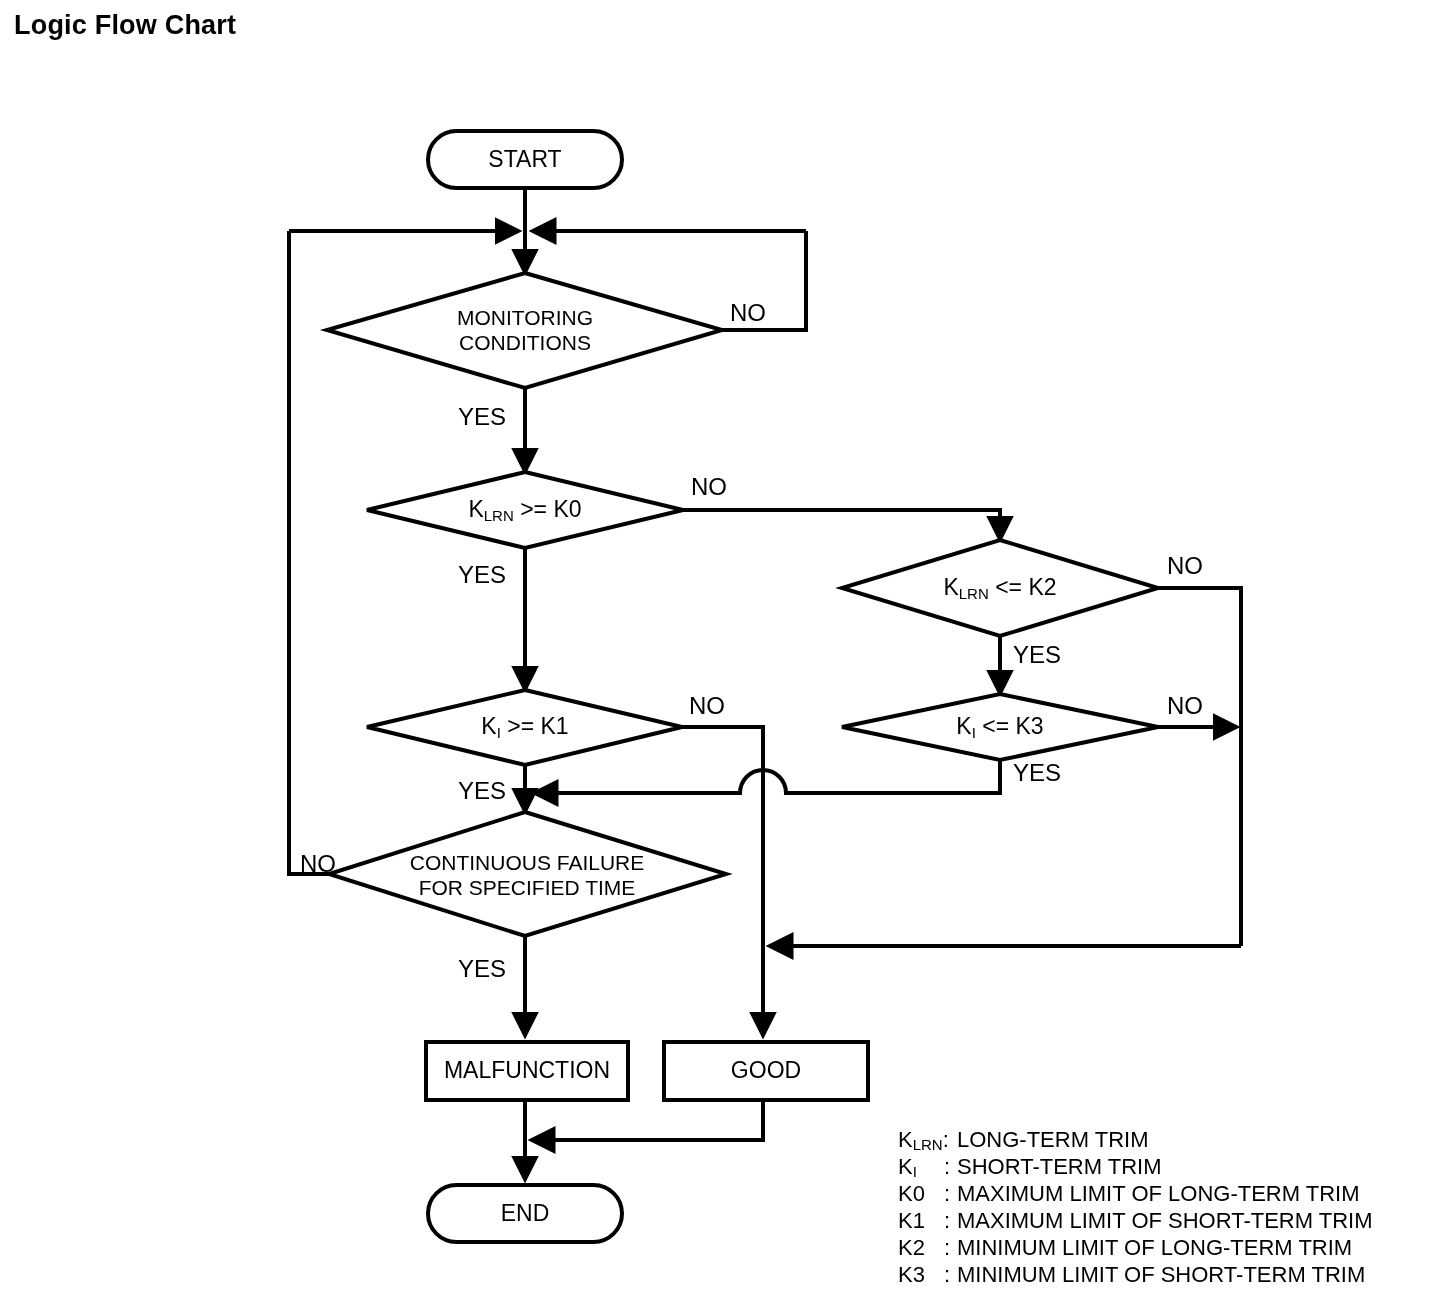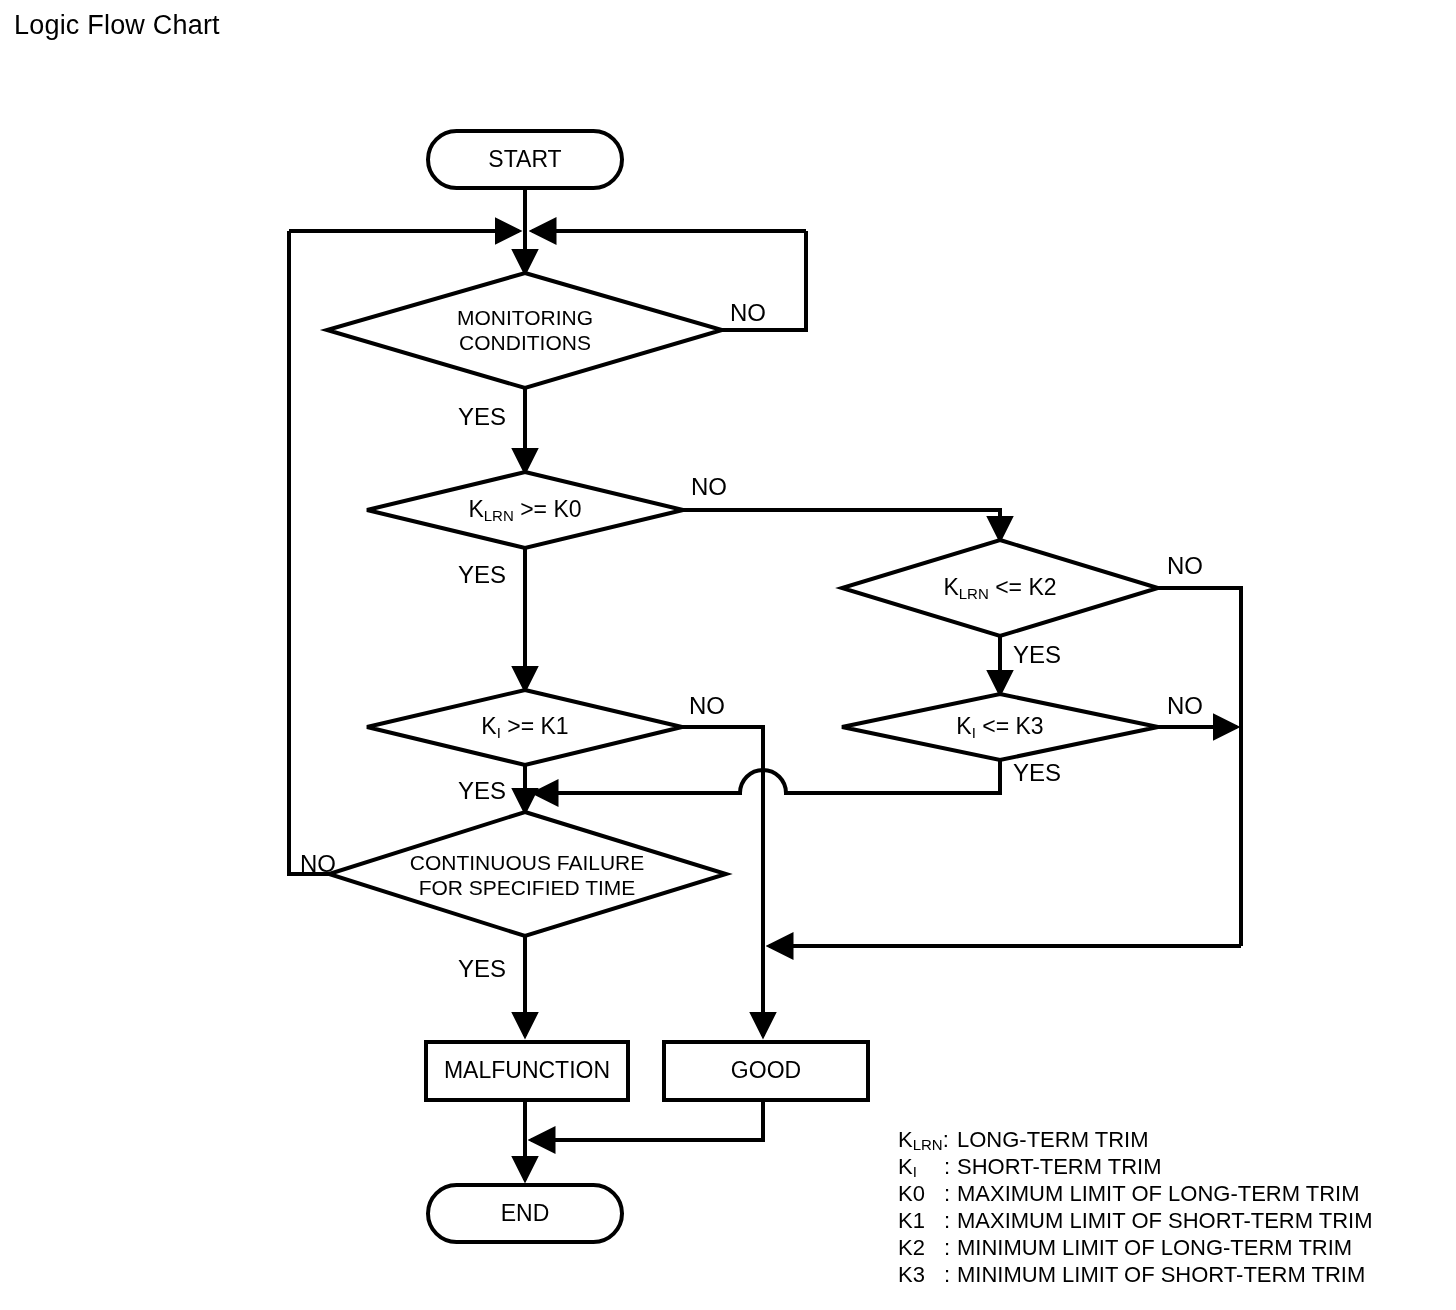--- a/index.html
+++ b/index.html
@@ -13,21 +13,21 @@
     font-family: "Liberation Sans", sans-serif;
     color: #000000;
     overflow: hidden;
     position: relative;
   }
   #chart-title {
     position: absolute;
     left: 14px;
     top: 10px;
     font-size: 27px;
-    font-weight: normal;
+    font-weight: bold;
     letter-spacing: 0.2px;
     white-space: nowrap;
   }
   #flow-svg {
     position: absolute;
     left: 0;
     top: 0;
   }
   .shape-stroke {
     fill: #ffffff;

